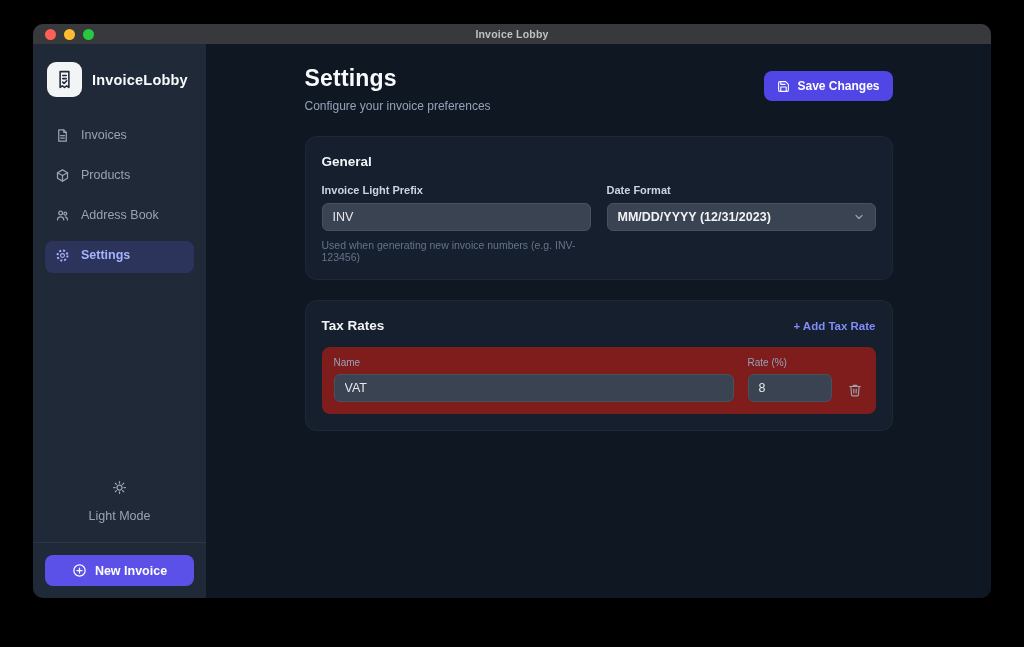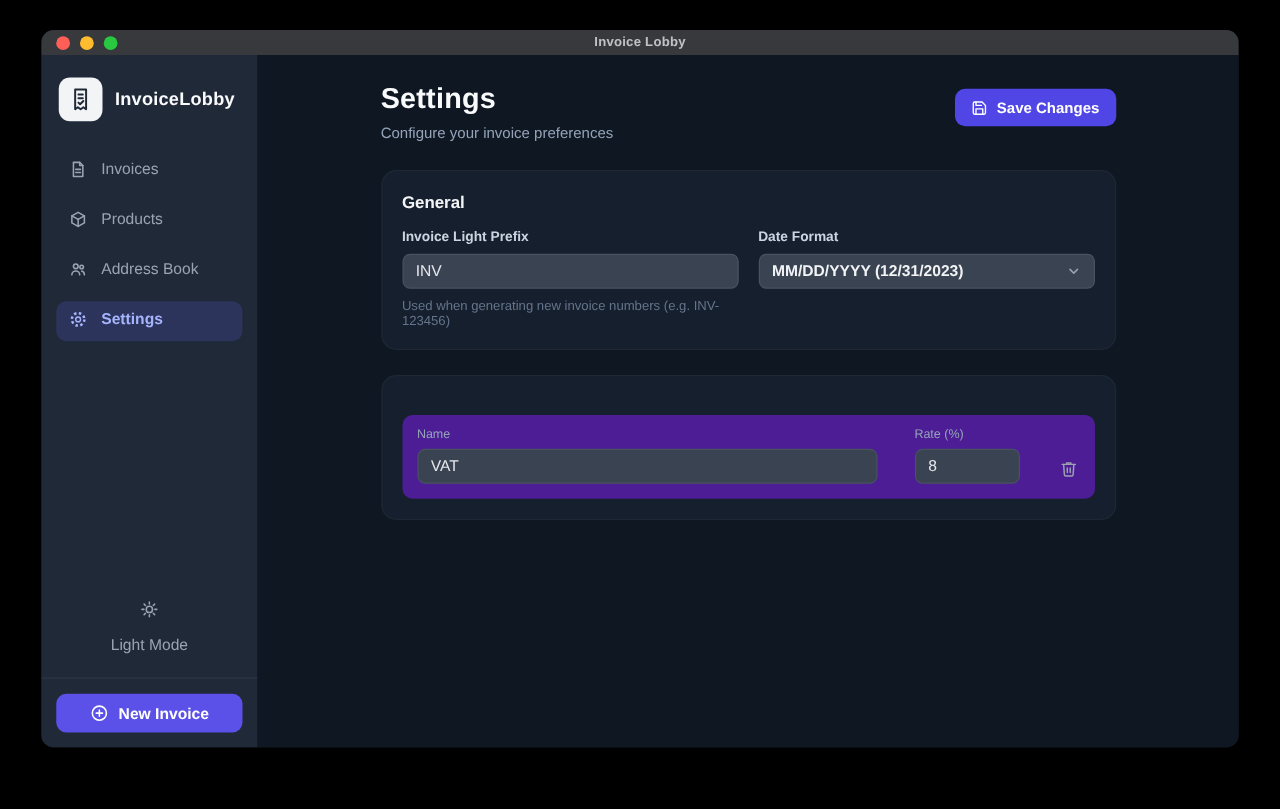--- a/index.html
+++ b/index.html
@@ -92,22 +92,22 @@
     border-radius: 6px; color: #f1f3f5; font-size: 12.5px; font-weight: bold;
     display: flex; align-items: center; justify-content: space-between;
     padding: 0 10px; cursor: pointer;
   }
   .select .chev { color: #9ca3af; }
 
   .card-header-row { display: flex; align-items: center; justify-content: space-between; }
   .add-link { font-size: 11.5px; font-weight: bold; color: #818cf8; cursor: pointer; background: none; border: none; font-family: "Liberation Sans", sans-serif; }
 
   .tax-row {
-    margin-top: 14px; background: #4c1d95; border-radius: 8px;
-    padding: 10px 12px 12px 12px; display: flex; align-items: flex-end; gap: 30px;
+    margin-top: 14px; background: #7f1d1d; border-radius: 8px;
+    padding: 10px 12px 12px 12px; display: flex; align-items: flex-end; gap: 14px;
   }
   .tax-name { flex: 1; }
   .tax-rate { width: 84px; flex: 0 0 84px; }
   .tax-label { display: block; font-size: 10px; color: #94a3b8; margin-bottom: 6px; }
   .trash-btn {
     background: none; border: none; color: #9ca3af; cursor: pointer;
     padding: 5px 2px; display: flex; align-items: center;
   }
 </style>
 </head>
@@ -253,20 +253,24 @@
                     <svg width="12" height="12" viewBox="0 0 24 24" fill="none" stroke="currentColor" stroke-width="2.4" stroke-linecap="round" stroke-linejoin="round">
                       <polyline points="6 9 12 15 18 9"></polyline>
                     </svg>
                   </span>
                 </div>
               </div>
             </div>
           </section>
 
           <section class="card">
+            <div class="card-header-row">
+              <h2 class="card-title">Tax Rates</h2>
+              <button class="add-link">+ Add Tax Rate</button>
+            </div>
             <div class="tax-row">
               <div class="tax-name">
                 <label class="tax-label">Name</label>
                 <input class="text-input" type="text" value="VAT" style="">
               </div>
               <div class="tax-rate">
                 <label class="tax-label">Rate (%)</label>
                 <input class="text-input" type="text" value="8" style="">
               </div>
               <button class="trash-btn">

